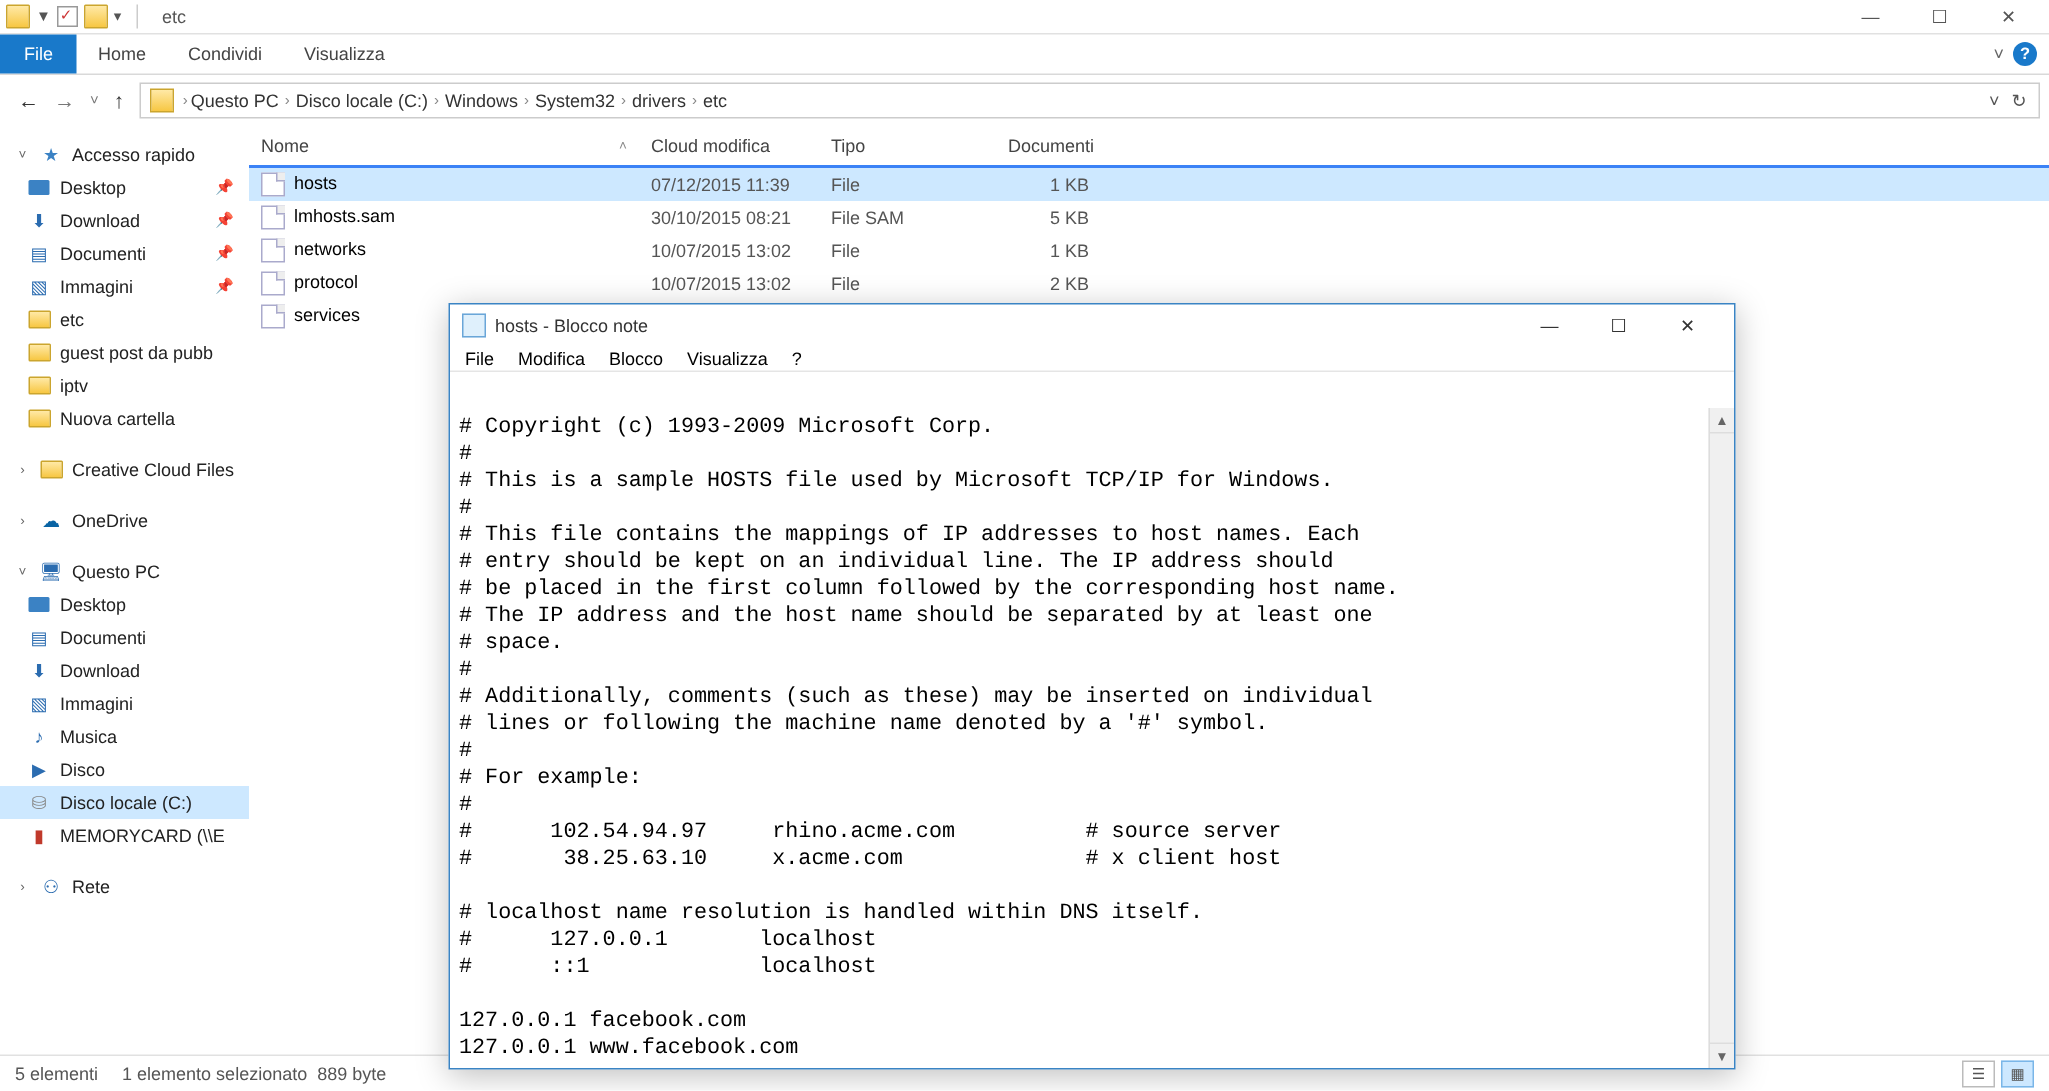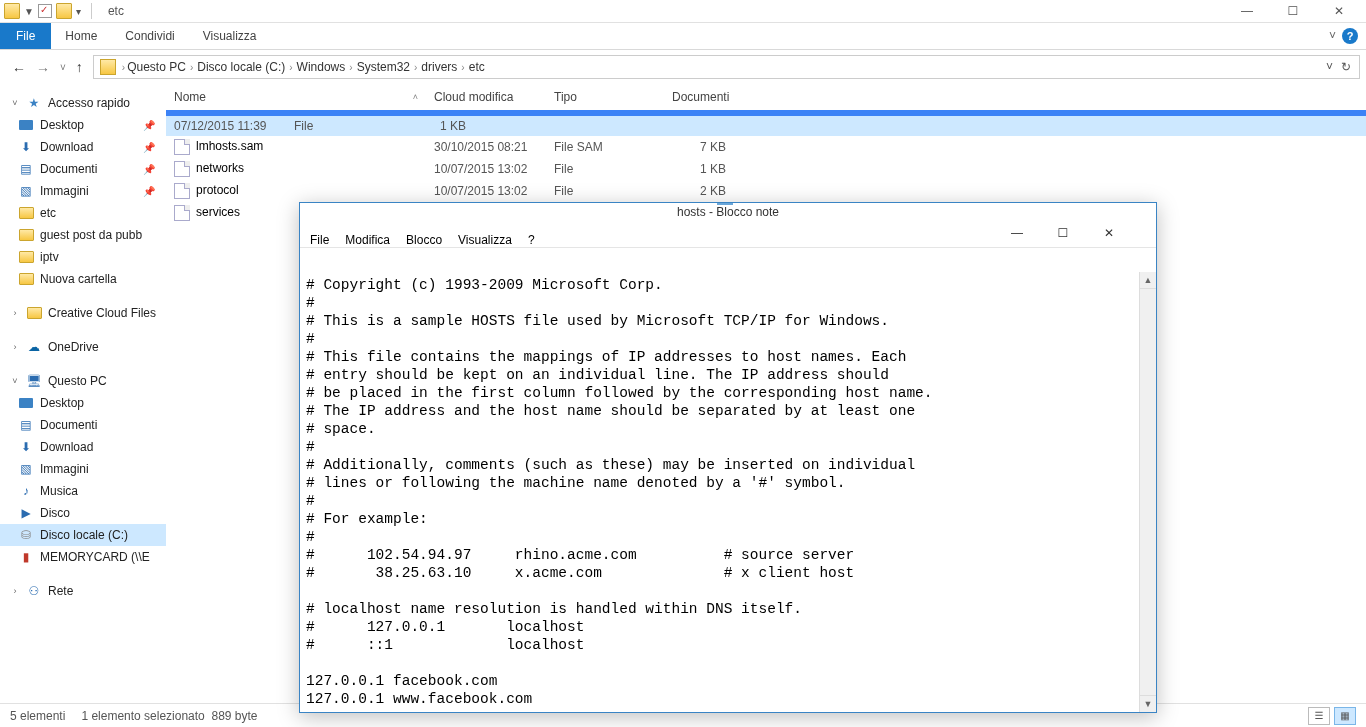--- a/index.html
+++ b/index.html
@@ -46,41 +46,41 @@
   .sidebar .item .pin { margin-left:auto; color:#888; font-size:10px; margin-right:6px;}
   .sidebar .item.selected { background:#cde8ff;}
   .sidebar .section-gap { height:12px;}
   .sb-icon { width:16px; height:16px; display:inline-flex; align-items:center; justify-content:center;}
   .ic-star{color:#3b82c4;} .ic-desk{background:#3b82c4;width:14px;height:10px;border-radius:1px;}
   .ic-folder{background:linear-gradient(#ffe9a6,#f7c743); border:1px solid #cba52e; width:15px; height:12px; border-radius:1px;}
   .chev-exp { color:#666; font-size:9px; width:10px; text-align:center;}
   
   
   .filelist { flex:1;}
-  .list-header { display:flex; border-bottom:6px solid #3b82f6; padding:6px 0; color:#444;align-items:center;}
+  .list-header { display:flex; border-bottom:2px solid #3b82f6; padding:6px 0; color:#444;align-items:center;}
   .list-header .col { padding:0 8px;}
   .col-name{width:260px; display:flex; align-items:center; gap:8px;} 
   .col-date{width:120px;} .col-type{width:118px;} .col-size{width:70px; text-align:right;}
   .sort-ind{font-size:9px; color:#888; margin-left:auto;}
   .row { display:flex; padding:3px 0; align-items:center;}
   .row.selected { background:#cde8ff;}
   .row .cell { padding:0 8px;}
   .file-icon{width:16px; height:16px; border:1px solid #aac; background:#fff; margin-right:6px; position:relative; display:inline-block; vertical-align:middle;}
   .file-icon::after{content:""; position:absolute; right:-1px; top:-1px; width:5px; height:5px; background:#eee; border-left:1px solid #aac; border-bottom:1px solid #aac;}
   .cell-name{width:260px;} .cell-date{width:120px; color:#555;} .cell-type{width:118px; color:#555;} .cell-size{width:70px; text-align:right; color:#555;}
   
   
   .statusbar { height:24px; border-top:1px solid #e1e1e1; display:flex; align-items:center; padding:0 10px; font-size:12px; color:#555; gap:16px;}
   .statusbar .view-toggles{ margin-left:auto; display:flex; gap:4px;}
   .view-toggles div{width:22px; height:18px; border:1px solid #bbb; display:flex; align-items:center; justify-content:center; font-size:10px;}
   .view-toggles .active{background:#cde8ff; border-color:#7ab6e8;}
   
   
   .notepad { position:absolute; left:299px; top:202px; width:858px; height:511px; background:#fff; border:1px solid #3a84c4; box-shadow:0 4px 20px rgba(0,0,0,0.25); display:flex; flex-direction:column;}
-  .np-title { height:30px; display:flex; align-items:center; padding:0 24px;flex-direction:column;}
+  .np-title { height:30px; display:flex; align-items:center; padding:0 8px;}
   .np-title .np-icon{width:16px; height:16px; border:1px solid #6aa6d8; background:#dff0fc; margin-right:6px;}
   .np-title .np-text{font-size:12px; color:#333;}
   .np-title .np-ctrl{ margin-left:auto; display:flex; gap:0;}
   .np-title .np-ctrl div{width:46px; height:28px; display:flex; align-items:center; justify-content:center; font-size:12px; color:#333;}
   .np-menu{height:22px; display:flex; align-items:center; gap:16px; padding:0 10px; font-size:12px; border-bottom:1px solid #e5e5e5;}
   .np-body{flex:1; display:flex;margin-top:24px;}
   .np-body pre{flex:1; padding:4px 6px; font-family:Consolas, "Courier New", monospace; font-size:14.5px; line-height:18px; white-space:pre; overflow:hidden;}
   .np-scroll{width:17px; background:#f0f0f0; border-left:1px solid #ddd; position:relative;}
   .np-scroll .arrow{height:17px; display:flex; align-items:center; justify-content:center; font-size:9px; color:#666;}
   .np-scroll .arrow:first-child{border-bottom:1px solid #ddd;}
@@ -294,29 +294,30 @@
       <div class="col col-name">
           <span>Nome</span>
           <span class="sort-ind">˄</span>
         </div>
       <div class="col col-date">Cloud modifica</div>
       <div class="col col-type">Tipo</div>
       <div class="col col-size">Documenti</div>
     </div>
     <div id="rows">
         <div class="row selected">
+          <div class="cell cell-name"><span class="file-icon"></span>hosts</div>
           <div class="cell cell-date">07/12/2015 11:39</div>
           <div class="cell cell-type">File</div>
           <div class="cell cell-size">1 KB</div>
         </div>
         <div class="row">
           <div class="cell cell-name"><span class="file-icon"></span>lmhosts.sam</div>
           <div class="cell cell-date">30/10/2015 08:21</div>
           <div class="cell cell-type">File SAM</div>
-          <div class="cell cell-size">7 KB</div>
+          <div class="cell cell-size">5 KB</div>
         </div>
         <div class="row">
           <div class="cell cell-name"><span class="file-icon"></span>networks</div>
           <div class="cell cell-date">10/07/2015 13:02</div>
           <div class="cell cell-type">File</div>
           <div class="cell cell-size">1 KB</div>
         </div>
         <div class="row">
           <div class="cell cell-name"><span class="file-icon"></span>protocol</div>
           <div class="cell cell-date">10/07/2015 13:02</div>

